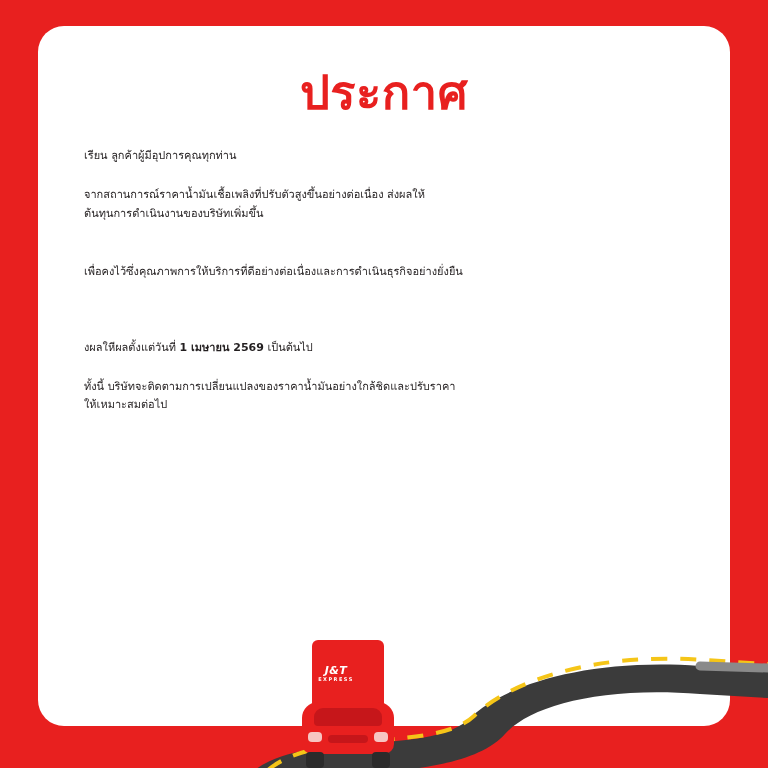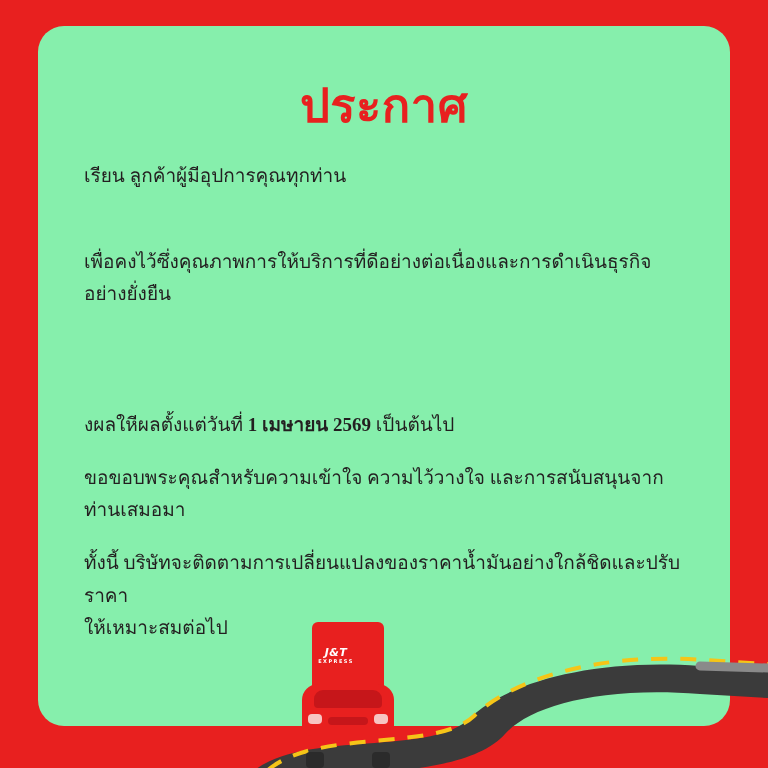--- a/index.html
+++ b/index.html
@@ -21,41 +21,40 @@
     overflow: hidden;
   }
 
   
   .card {
     position: absolute;
     left: 38px;
     top: 26px;
     width: 692px;
     height: 700px;
-    background: #86efac;
+    background: #ffffff;
     border-radius: 26px;
     box-sizing: border-box;
-    padding: 46px 46px 0 46px;
+    padding: 33px 46px 0 46px;
     overflow: hidden;
-    font-family: Liberation Serif, serif;
   }
 
   .title {
     text-align: center;
     color: #e8201f;
     font-size: 47px;
     font-weight: bold;
     letter-spacing: 0.5px;
     margin: 6px 0 26px 0;
     line-height: 1.2;
   }
 
   .body-text {
     color: #231f20;
-    font-size: 19px;
+    font-size: 11px;
     line-height: 1.72;
   }
 
   .para {
     margin: 0 0 20px 0;
     white-space: pre-line;
   }
 
   .bold {
     font-weight: bold;
@@ -71,21 +70,21 @@
     height: 180px;
     pointer-events: none;
   }
 
   
   .truck {
     position: absolute;
     left: 300px;
     bottom: 0px;
     width: 96px;
-    height: 146px;
+    height: 128px;
   }
   .truck-box {
     position: absolute;
     left: 12px;
     top: 0;
     width: 72px;
     height: 66px;
     background: #e8201f;
     border-radius: 6px 6px 2px 2px;
   }
@@ -162,29 +161,30 @@
 <div class="poster">
 
   <div class="card">
 
     <div class="title">ประกาศ</div>
 
     <div class="body-text">
 
       <p class="para">เรียน ลูกค้าผู้มีอุปการคุณทุกท่าน</p>
 
+      <p class="para">จากสถานการณ์ราคาน้ำมันเชื้อเพลิงที่ปรับตัวสูงขึ้นอย่างต่อเนื่อง ส่งผลให้
+ต้นทุนการดำเนินงานของบริษัทเพิ่มขึ้น</p>
 
       <p class="para">
         <span>เพื่อคงไว้ซึ่งคุณภาพการให้บริการที่ดีอย่างต่อเนื่องและการดำเนินธุรกิจอย่างยั่งยืน</span><br>
         <br>
         <span>งผลใหีผลตั้งแต่วันที่ </span><span class="bold">1 เมษายน 2569</span><span> เป็นต้นไป</span>
       </p>
 
 
-      <p class="para">ขอขอบพระคุณสำหรับความเข้าใจ ความไว้วางใจ และการสนับสนุนจากท่านเสมอมา</p>
 
       <p class="para">ทั้งนี้ บริษัทจะติดตามการเปลี่ยนแปลงของราคาน้ำมันอย่างใกล้ชิดและปรับราคา
 ให้เหมาะสมต่อไป</p>
 
     </div>
   </div>
 
   <svg class="art" viewBox="0 0 768 180" preserveAspectRatio="none">
     <path d="M250,186 C300,140 430,170 470,130 C505,96 590,70 700,78 L768,82 L768,110 L700,106 C600,98 530,118 505,146 C470,186 360,186 300,186 Z" fill="#3b3b3b"></path>
     <path d="M268,182 C318,140 436,164 474,128 C512,92 596,64 704,72 L768,76" fill="none" stroke="#f5c518" stroke-width="4" stroke-dasharray="16 13"></path>

